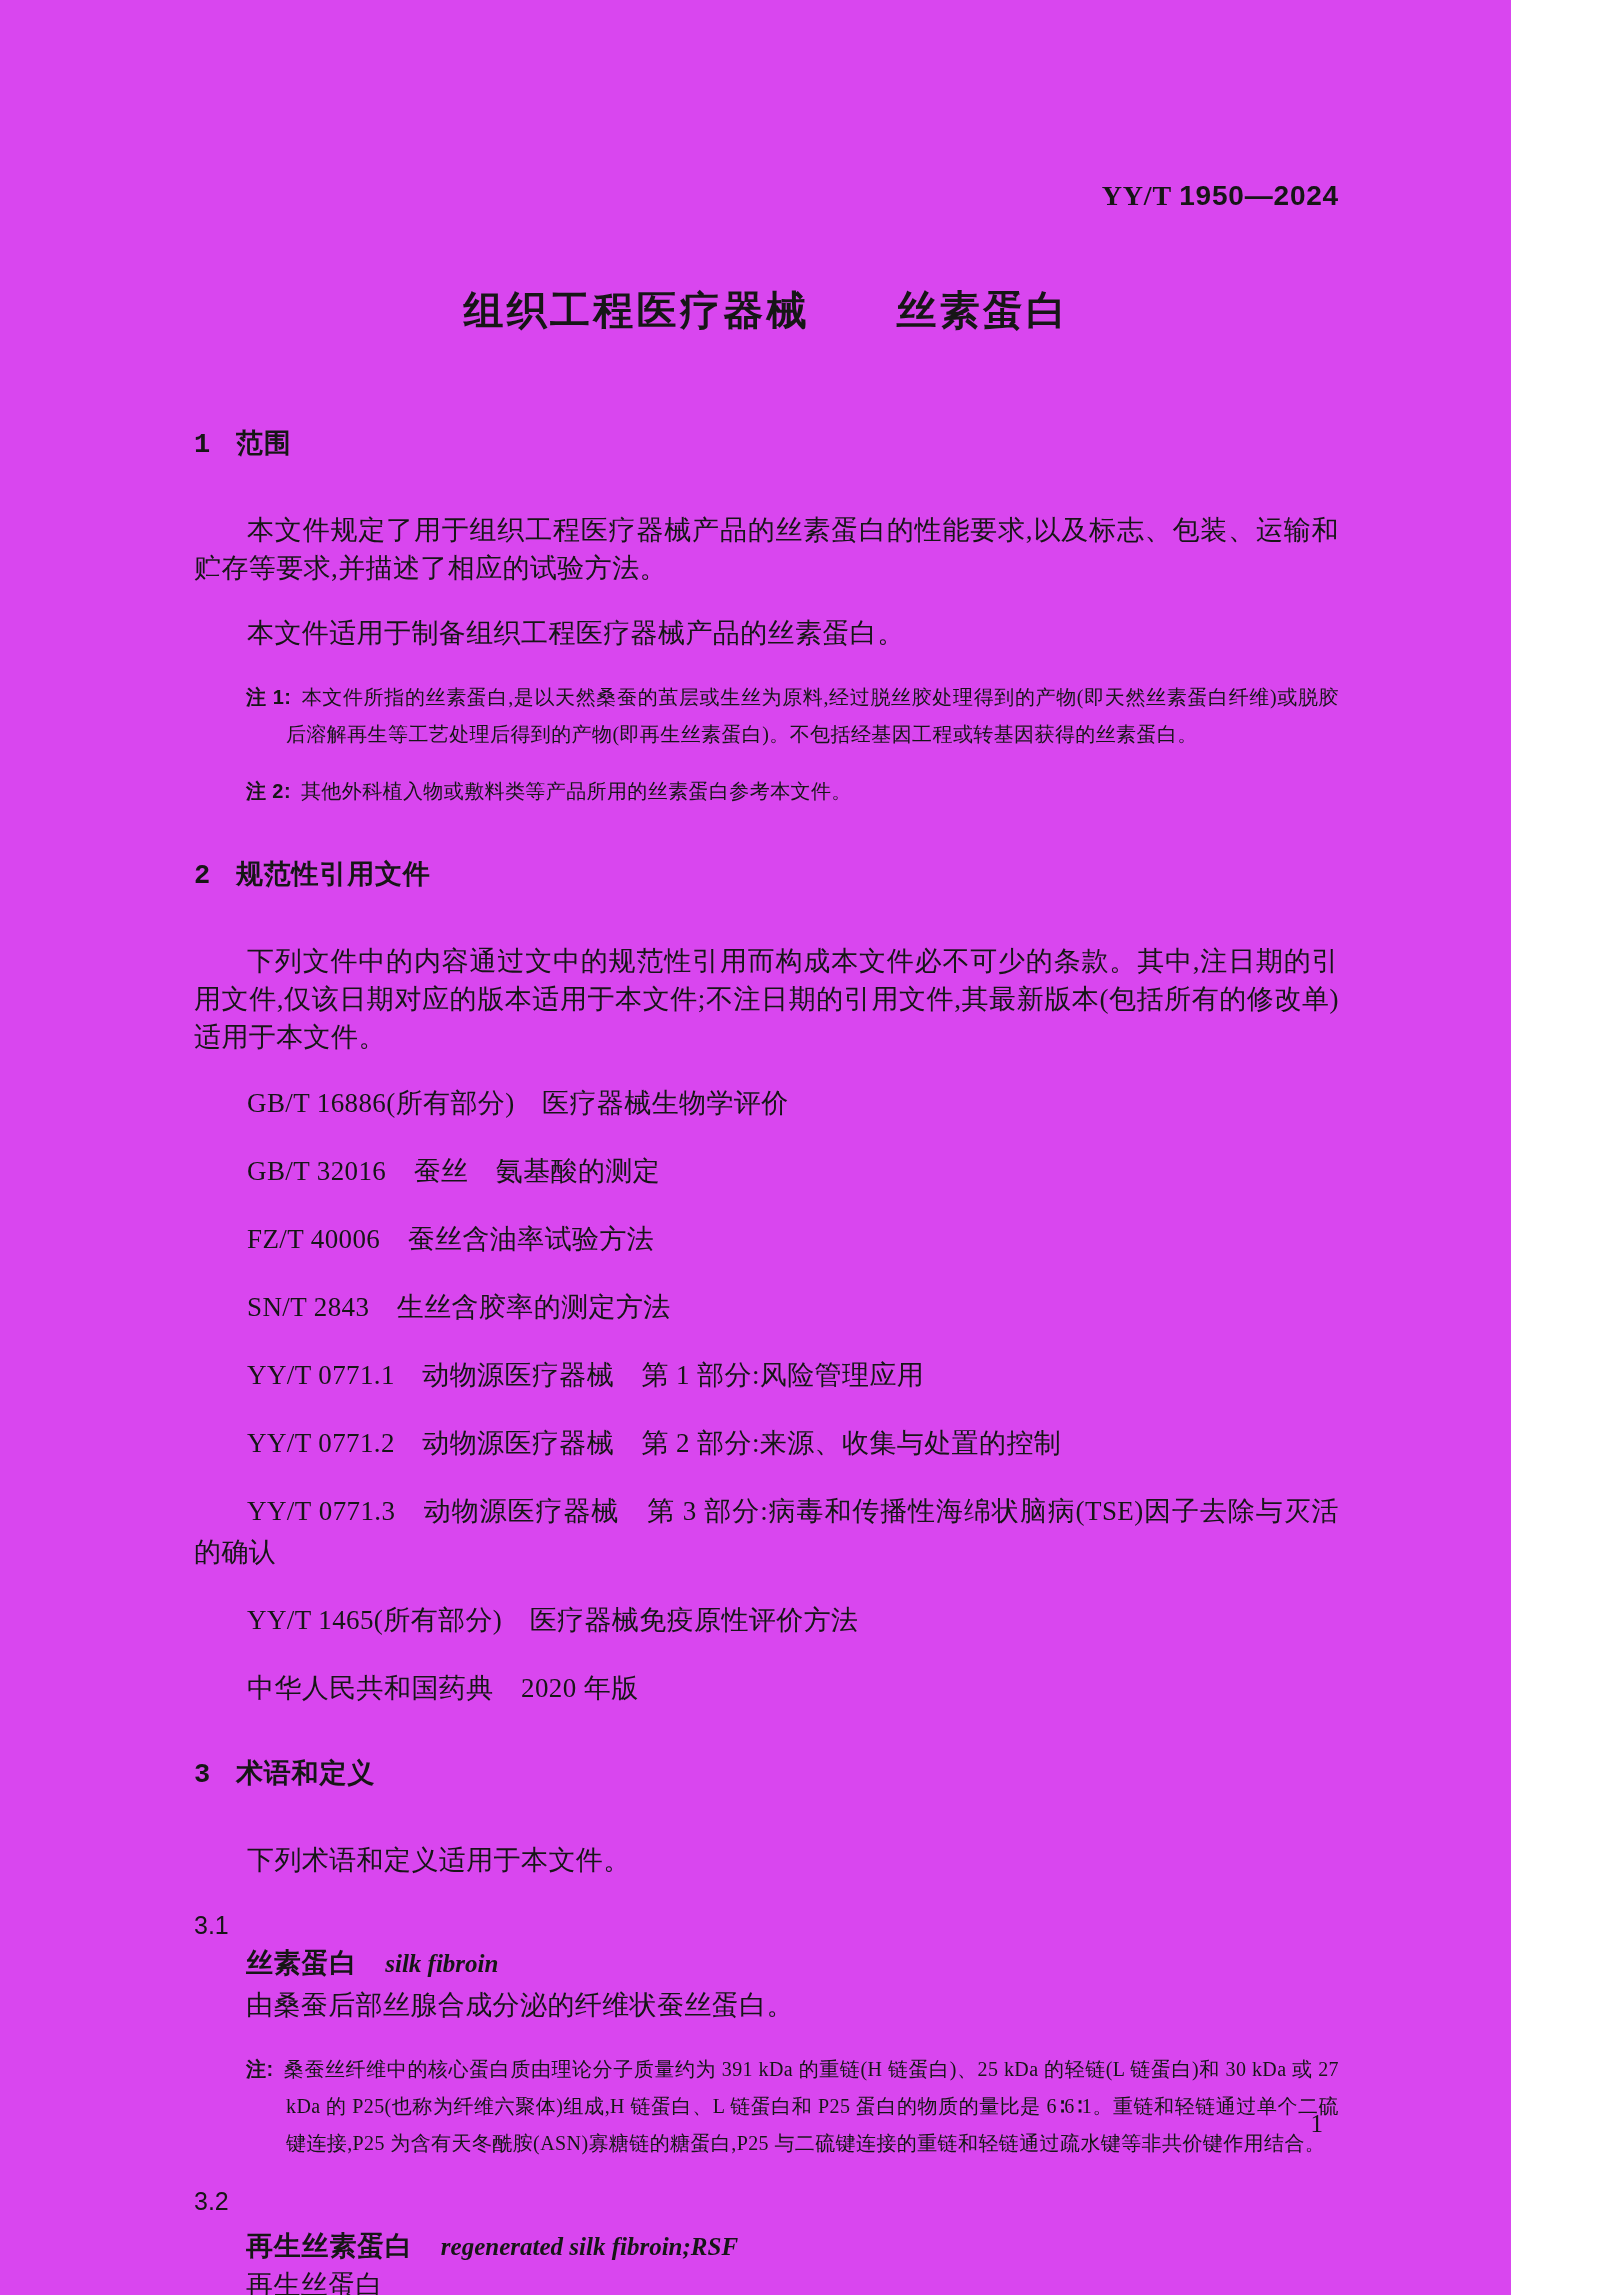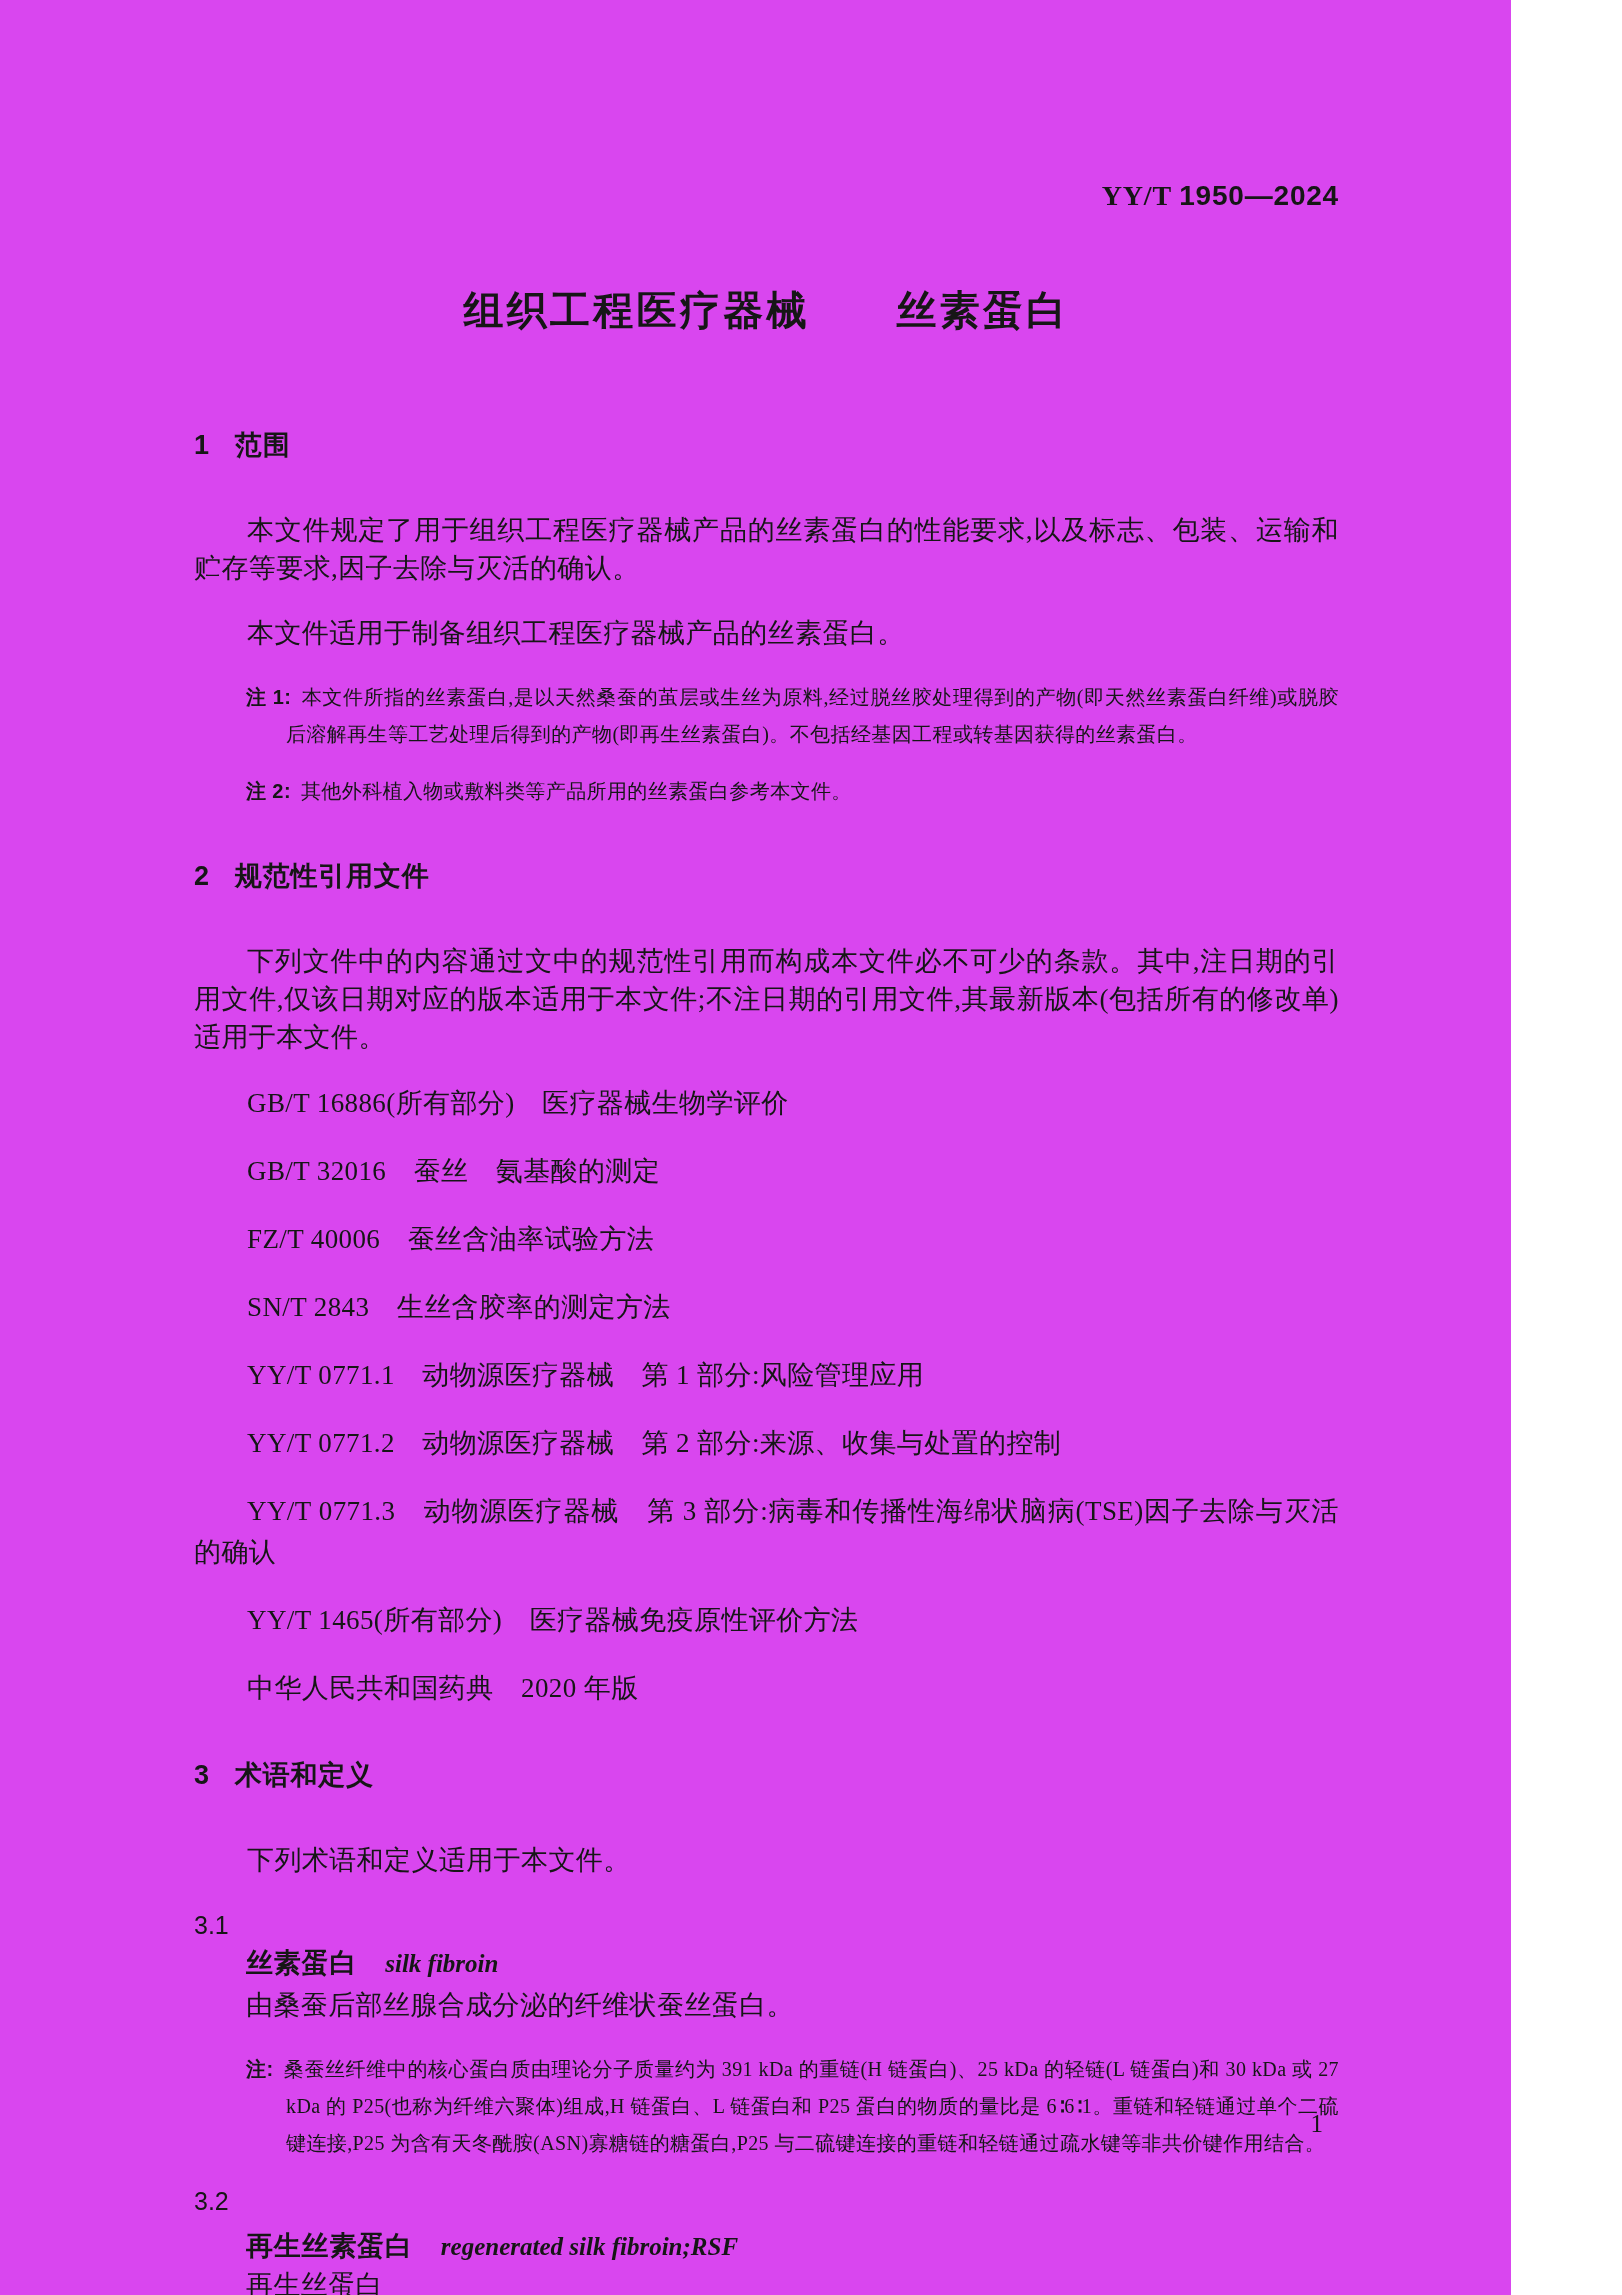--- a/index.html
+++ b/index.html
@@ -34,21 +34,21 @@
     text-align: center;
     font-size: 40px;
     line-height: 50px;
     font-weight: bold;
     font-family: "Liberation Sans", "DejaVu Sans", sans-serif;
     letter-spacing: 3.3px;
   }
 
   
   .sec-heading {
-    font-family: Liberation Sans, sans-serif;
+    font-family: Liberation Mono, monospace;
     font-weight: bold;
     font-size: 27px;
     line-height: 38px;
     margin-top: 47px;
     margin-bottom: 47px;
     letter-spacing: 0.8px;
   }
   .sec-heading.first { margin-top: 91px; }
   .sec-heading .sec-no { display: inline-block; margin-right: 25px; font-weight: bold; }
 
@@ -138,21 +138,21 @@
     <span class="code-prefix">YY/T</span>
     <span class="code-number">1950—2024</span>
   </div>
 
   <div class="doc-title">组织工程医疗器械　　丝素蛋白</div>
 
   <div class="sec-heading first">
     <span class="sec-no">1</span><span>范围</span>
   </div>
 
-  <p class="para">本文件规定了用于组织工程医疗器械产品的丝素蛋白的性能要求,以及标志、包装、运输和贮存等要求,因子去除与灭活的确认。</p>
+  <p class="para">本文件规定了用于组织工程医疗器械产品的丝素蛋白的性能要求,以及标志、包装、运输和贮存等要求,并描述了相应的试验方法。</p>
   <p class="para">本文件适用于制备组织工程医疗器械产品的丝素蛋白。</p>
 
   <div class="notes-group">
     <p class="note"><span class="note-label">注 1:</span><span>本文件所指的丝素蛋白,是以天然桑蚕的茧层或生丝为原料,经过脱丝胶处理得到的产物(即天然丝素蛋白纤维)或脱胶后溶解再生等工艺处理后得到的产物(即再生丝素蛋白)。不包括经基因工程或转基因获得的丝素蛋白。</span></p>
     <p class="note"><span class="note-label">注 2:</span><span>其他外科植入物或敷料类等产品所用的丝素蛋白参考本文件。</span></p>
   </div>
 
   <div class="sec-heading">
     <span class="sec-no">2</span><span>规范性引用文件</span>
   </div>

